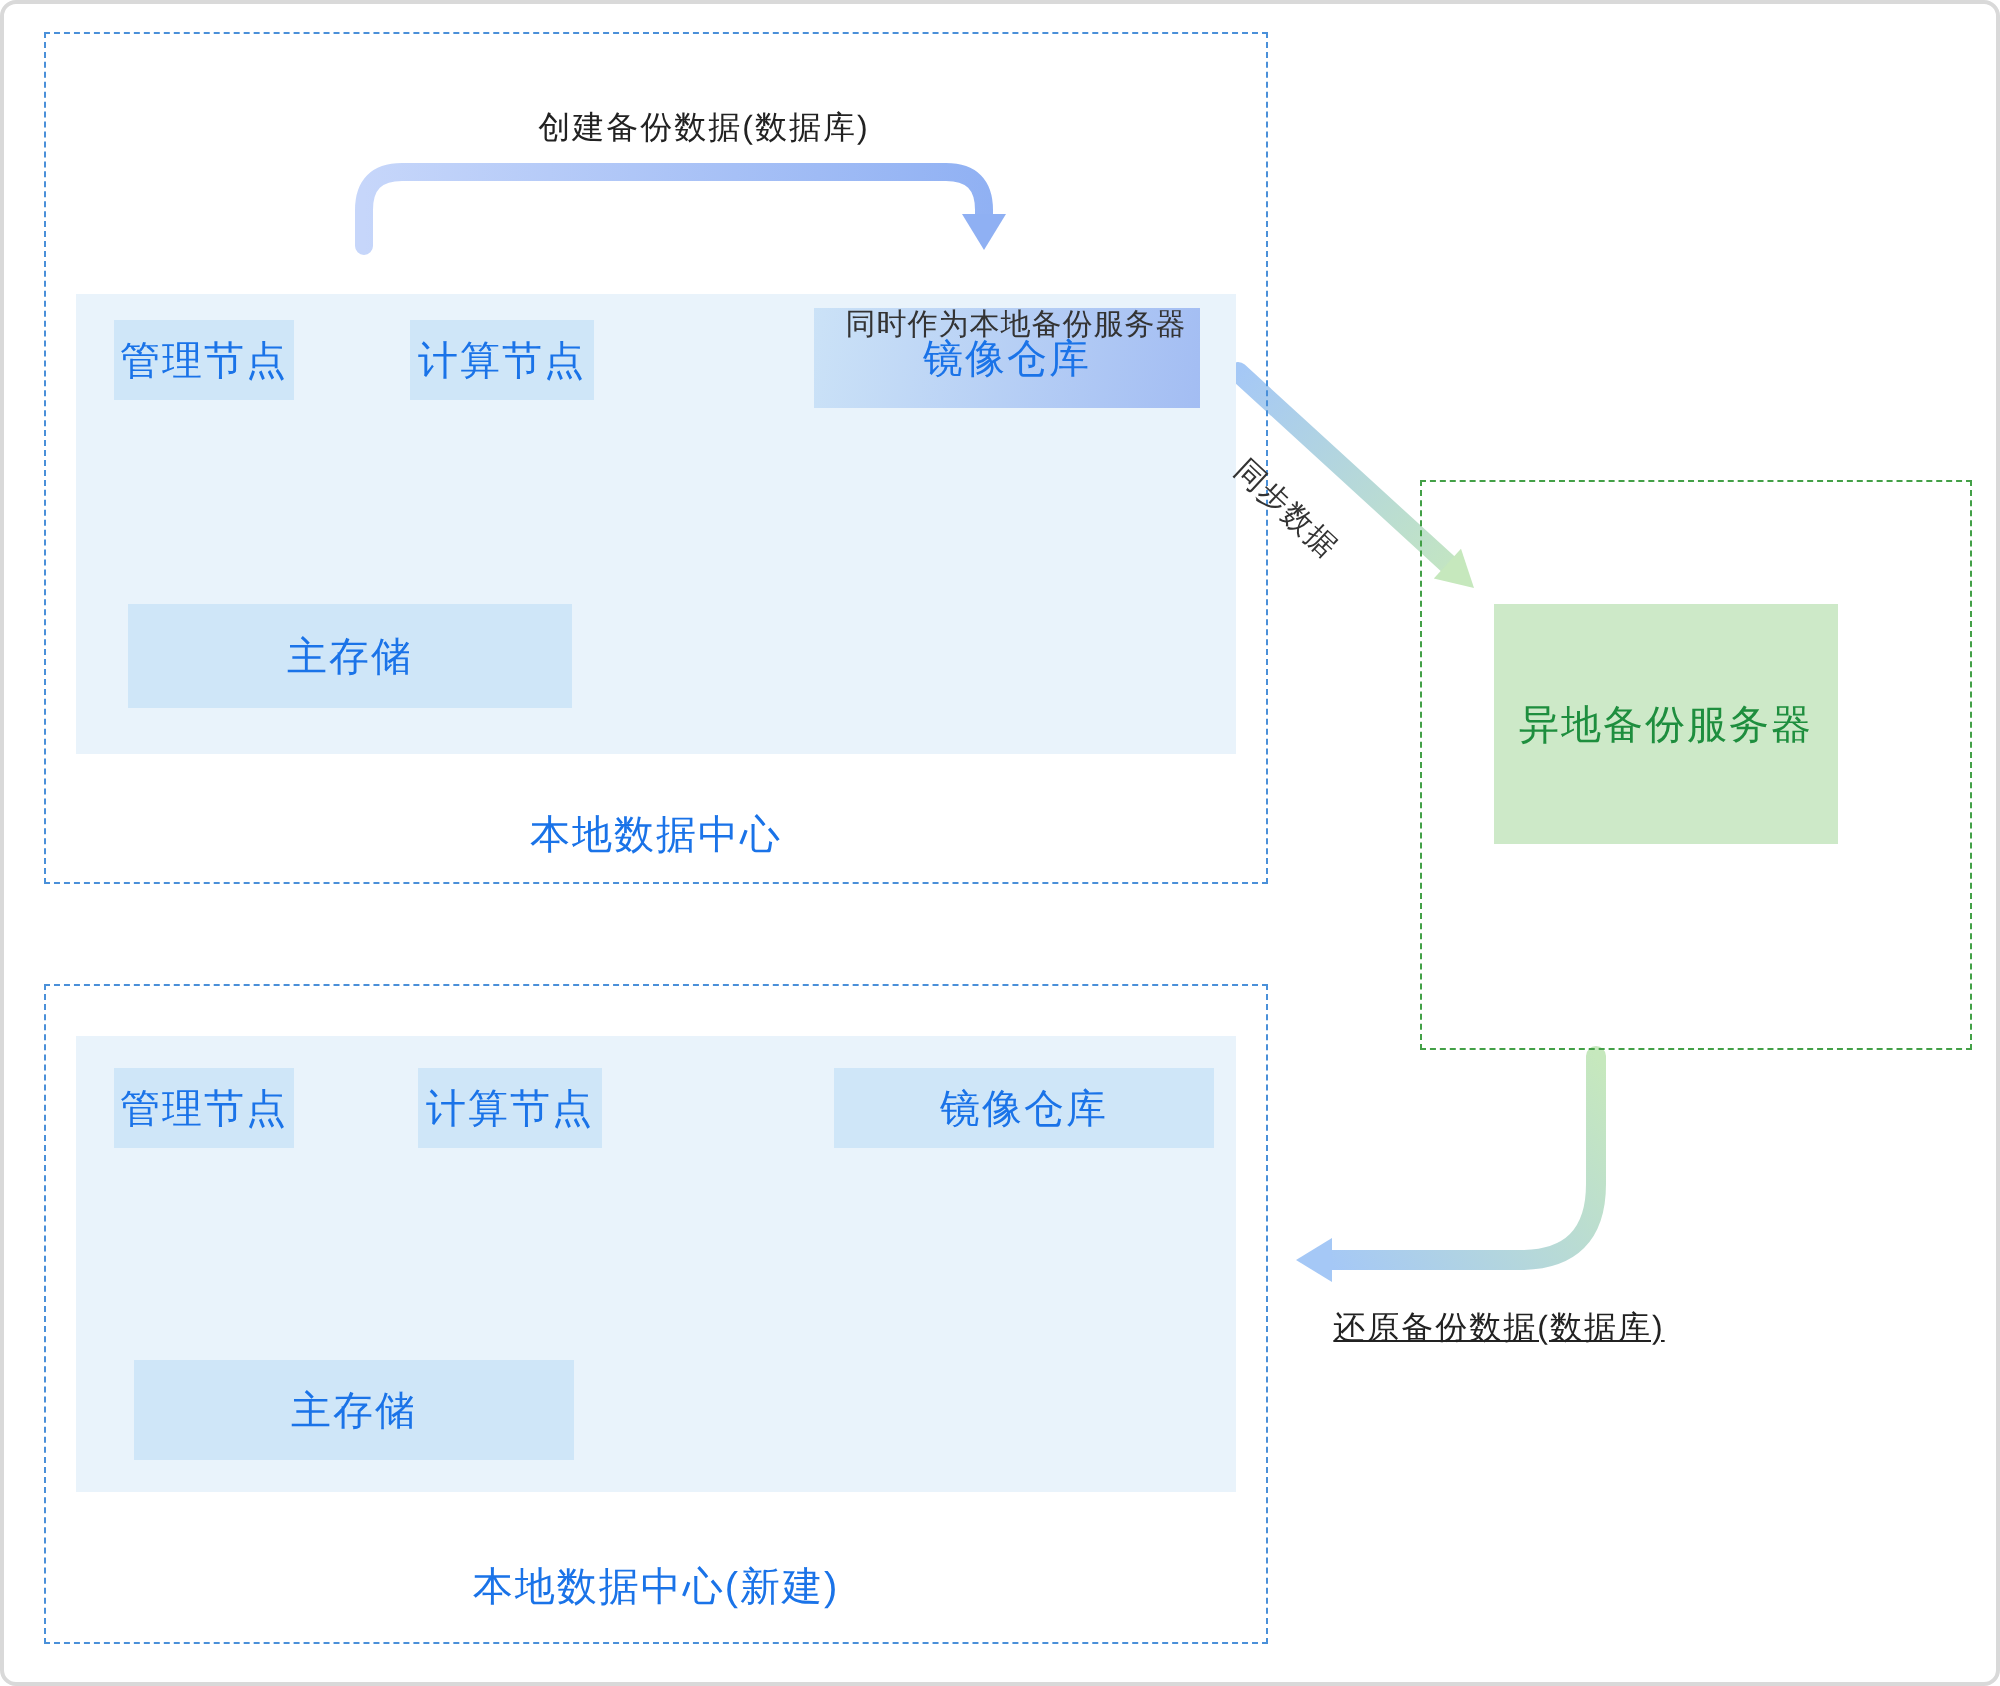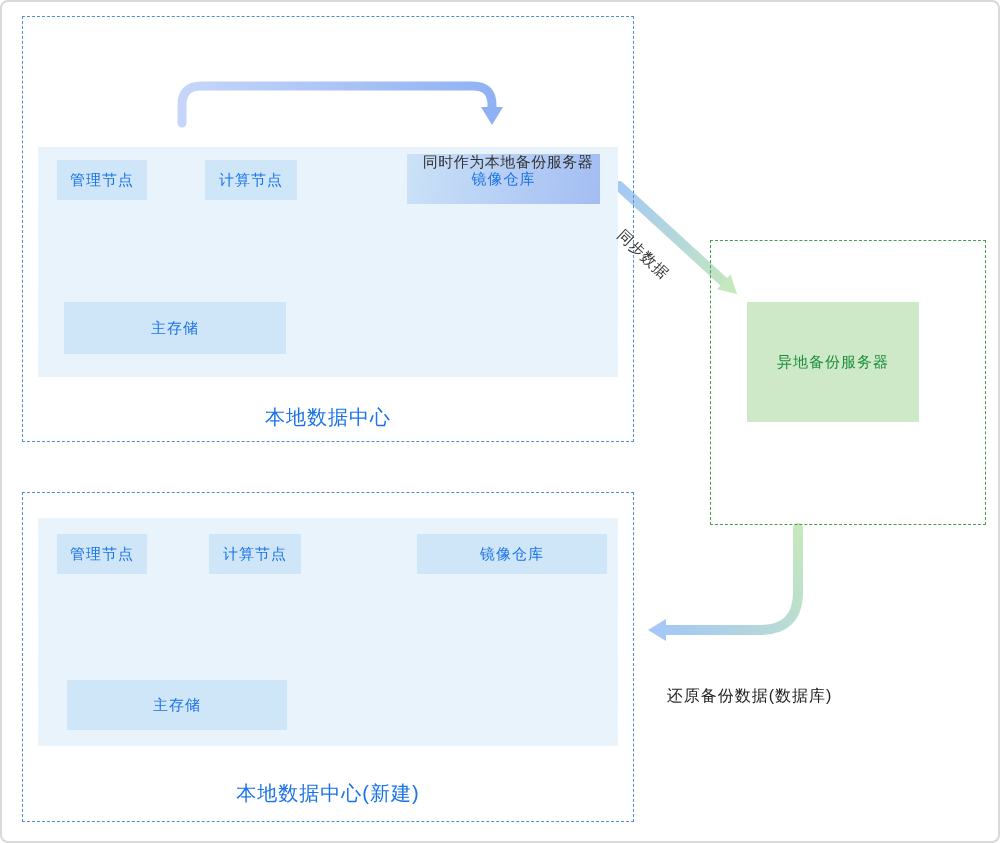--- a/index.html
+++ b/index.html
@@ -8,21 +8,21 @@
     position:relative;width:1000px;height:843px;box-sizing:border-box;
     background:#fff;border:2px solid #d9d9d9;border-radius:8px;overflow:hidden;
   }
   .overlay{position:absolute;left:0;top:0;pointer-events:none;}
   .dc-box{position:absolute;box-sizing:border-box;border:1px dashed #4a90d9;background:transparent;}
   .dc-box.green{border:1px dashed #43a047;}
   .panel{position:absolute;background:#e9f3fb;}
   .node{
     position:absolute;background:#cfe6f8;color:#1a73e8;
     display:flex;align-items:center;justify-content:center;
-    font-size:15px;letter-spacing:1px;
+    font-size:20px;letter-spacing:1px;
   }
   .node.gradient{background:linear-gradient(100deg,#cbe2f7 0%,#a3bdf3 100%);}
   .node.green{background:#cde9c8;color:#1e8e3e;}
   .dc-title{
     position:absolute;text-align:center;color:#1a73e8;
     font-size:20px;letter-spacing:1px;
   }
   .dc-title.green{color:#1e8e3e;}
   .note{
     position:absolute;text-align:center;color:#333;font-size:15px;letter-spacing:0.5px;
@@ -85,20 +85,21 @@
   <div class="node" style="left:203px;top:158px;width:92px;height:40px;">计算节点</div>
 
   <div class="node gradient" style="left:405px;top:152px;width:193px;height:50px;">镜像仓库</div>
 
   <div class="node" style="left:62px;top:300px;width:222px;height:52px;">主存储</div>
 
   <div class="note" style="left:398px;top:136px;width:216px;margin-top:15px;">同时作为本地备份服务器</div>
 
   <div class="dc-title" style="left:20px;top:402px;width:612px;">本地数据中心</div>
 
+  <div class="arrow-label" style="left:200px;top:52px;width:300px;">创建备份数据(数据库)</div>
 
   <div class="dc-box green" style="left:708px;top:238px;width:276px;height:285px;"></div>
 
   <div class="node green" style="left:745px;top:300px;width:172px;height:120px;">异地备份服务器</div>
 
 
   <div class="arrow-label rotated" style="left:624px;top:224px;">同步数据</div>
 
   <div class="dc-box" style="left:20px;top:490px;width:612px;height:330px;"></div>
 
@@ -107,15 +108,15 @@
   <div class="node" style="left:55px;top:532px;width:90px;height:40px;">管理节点</div>
 
   <div class="node" style="left:207px;top:532px;width:92px;height:40px;">计算节点</div>
 
   <div class="node" style="left:415px;top:532px;width:190px;height:40px;">镜像仓库</div>
 
   <div class="node" style="left:65px;top:678px;width:220px;height:50px;">主存储</div>
 
   <div class="dc-title" style="left:20px;top:778px;width:612px;">本地数据中心(新建)</div>
 
-  <div class="arrow-label" style="left:645px;top:684px;width:205px;">还原备份数据(数据库)</div>
+  <div class="arrow-label" style="left:645px;top:652px;width:205px;text-decoration:underline;">还原备份数据(数据库)</div>
 
 </div>
 
 </body></html>

